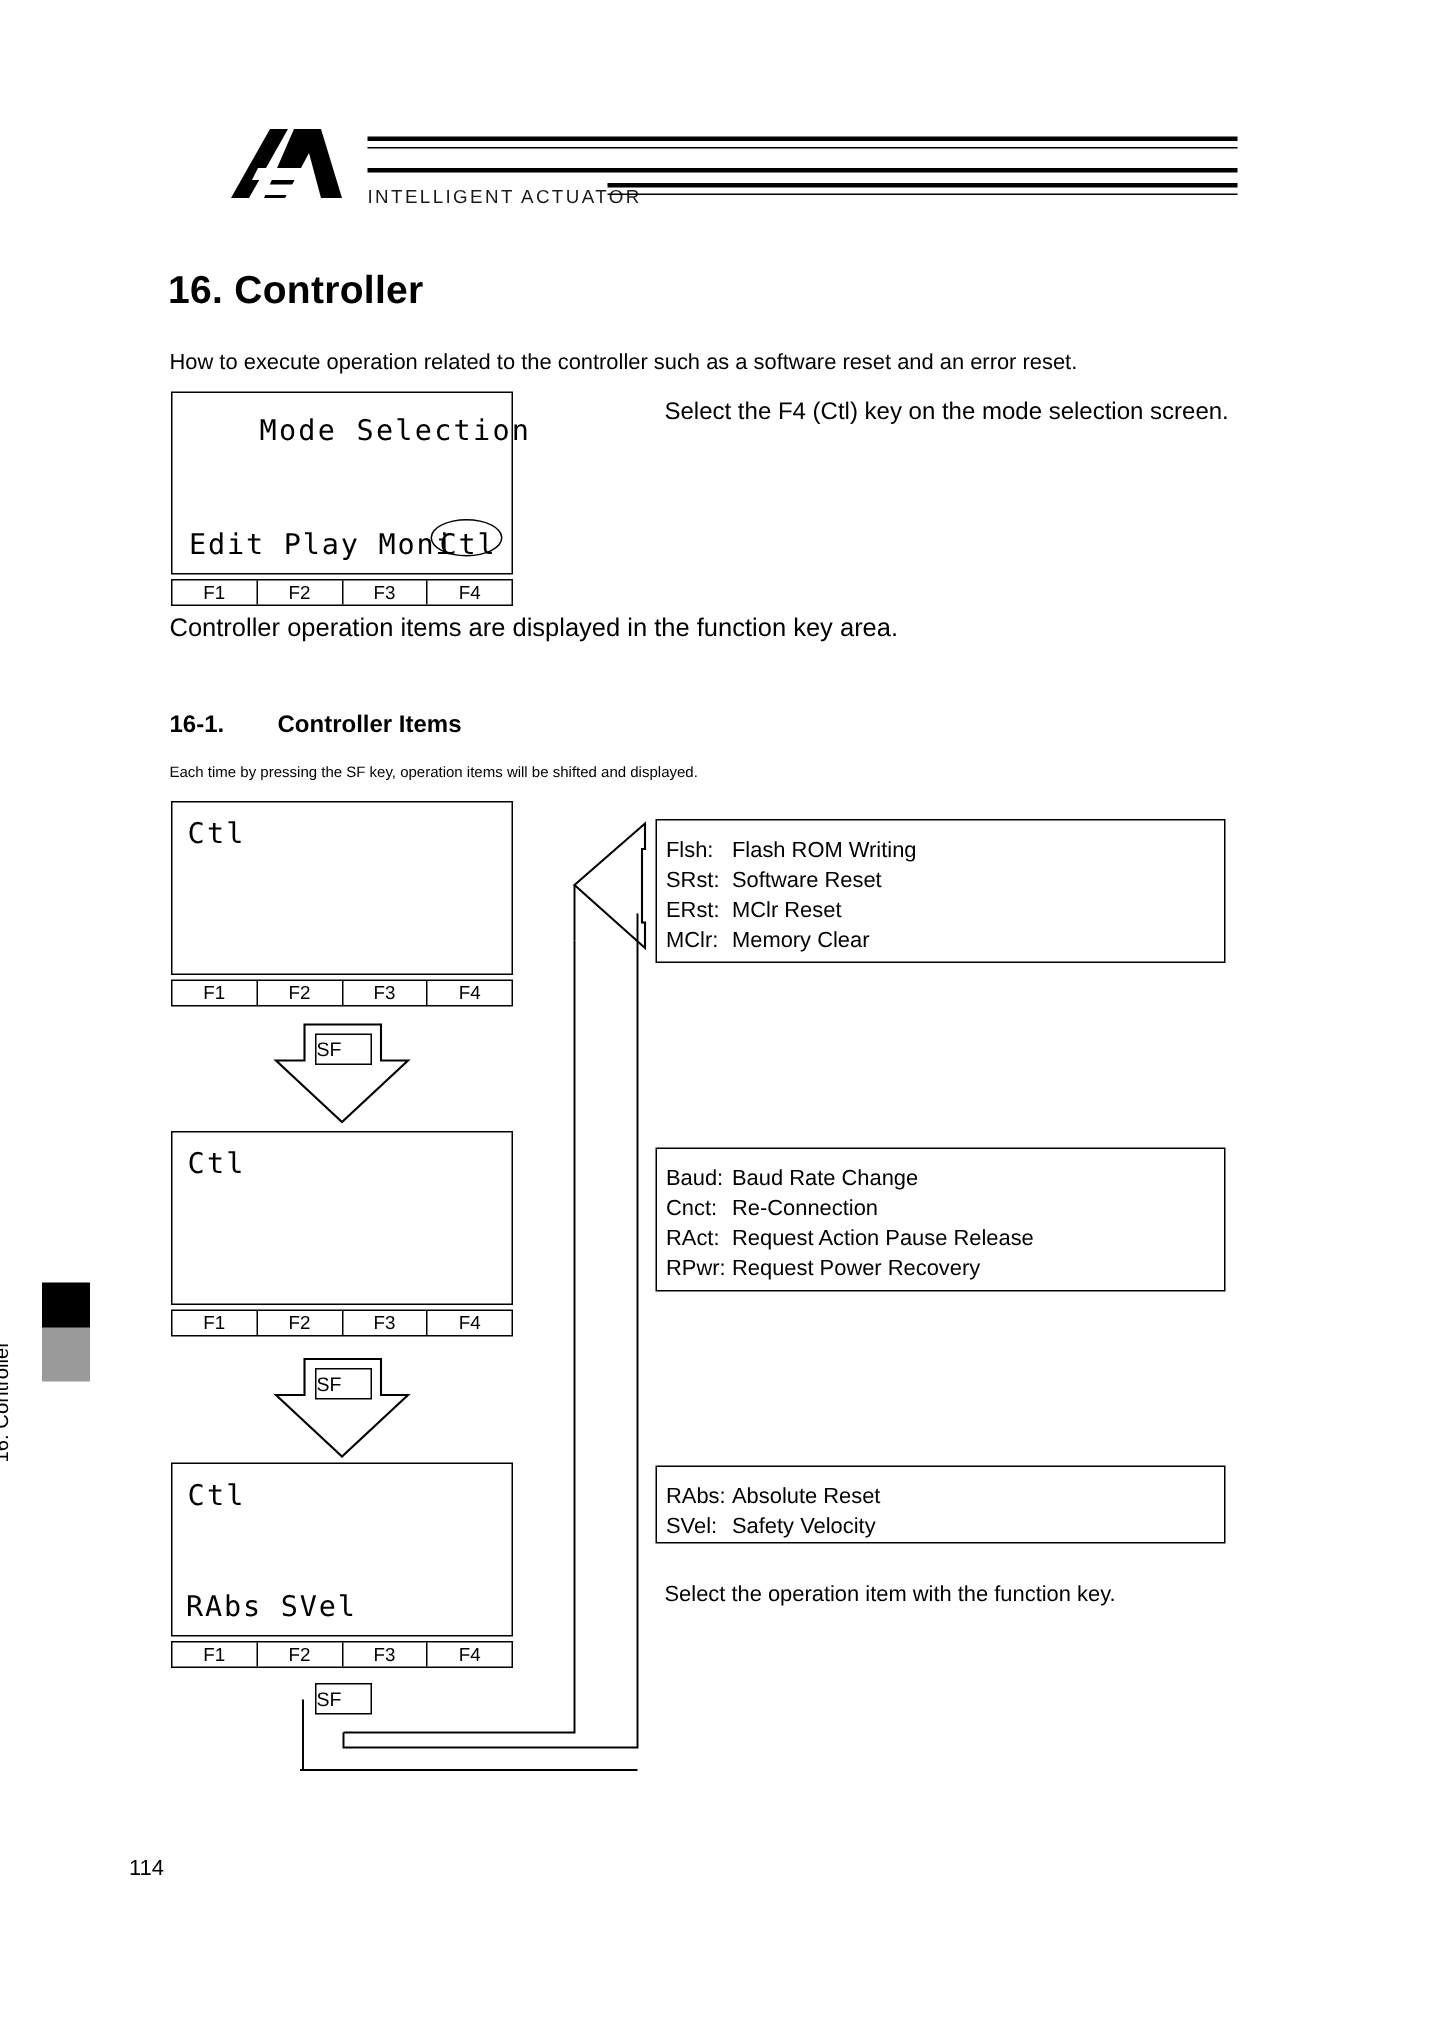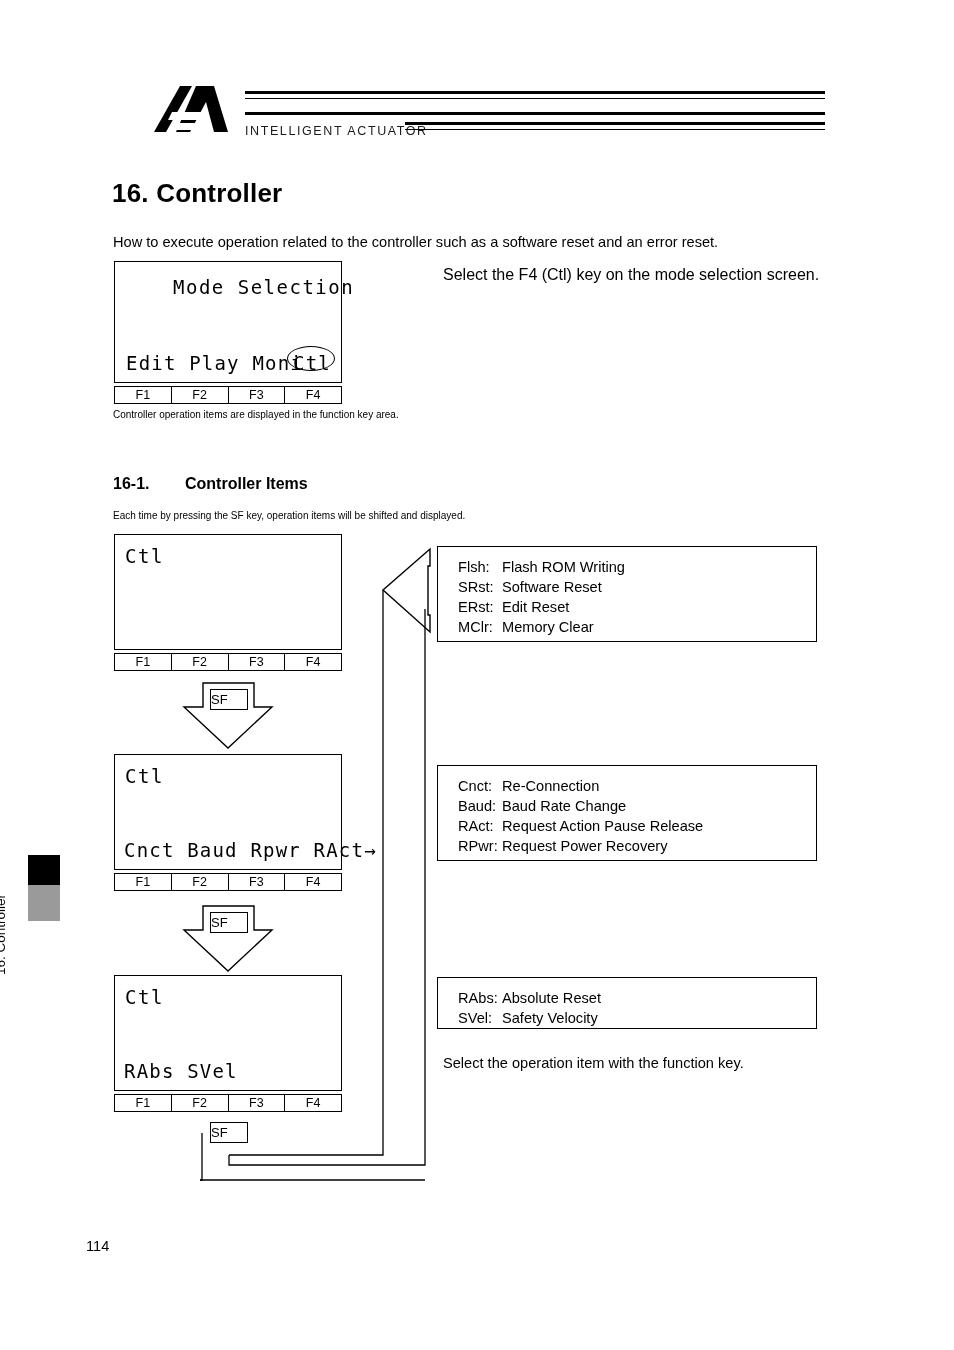--- a/index.html
+++ b/index.html
@@ -60,21 +60,21 @@
     left: 113px;
     top: 232px;
     width: 730px;
     font-size: 14.6px;
     line-height: 20px;
   }
   .after-screen {
     position: absolute;
     left: 113px;
     top: 409px;
-    font-size: 10px;
+    font-size: 17px;
   }
   .h2 {
     position: absolute;
     left: 113px;
     top: 475px;
     font-size: 16px;
     font-weight: bold;
   }
   .h2 .num { display: inline-block; width: 72px; }
   .sec-intro {
@@ -172,21 +172,21 @@
     font-family: "Liberation Sans", sans-serif;
   }
   .fkeys .fk:last-child { border-right: none; }
 
   
   .descbox {
     position: absolute;
     border: 1.6px solid #000;
     box-sizing: border-box;
     background: #fff;
-    padding: 10px 0 10px 20px;
+    padding: 10px 0 10px 6px;
     font-size: 14.6px;
     line-height: 20px;
   }
   .descbox .row { white-space: nowrap; }
   .descbox .lbl { display: inline-block; width: 44px; }
 
   
   .sfkey {
     position: absolute;
     border: 1.3px solid #000;
@@ -271,21 +271,20 @@
 </div>
 <div class="fkeys" style="left:114px; top:653px; width:228px; height:18px;">
   <div class="fk">F1</div>
   <div class="fk">F2</div>
   <div class="fk">F3</div>
   <div class="fk">F4</div>
 </div>
 
 <div class="lcd" style="left:114px; top:754px; width:228px; height:116px;">
   <div class="lcd-title" style="left:10px; top:10px;">Ctl</div>
-  <div class="lcd-bottom" style="left:9px;">Cnct  Baud  Rpwr RAct→</div>
 </div>
 <div class="fkeys" style="left:114px; top:873px; width:228px; height:18px;">
   <div class="fk">F1</div>
   <div class="fk">F2</div>
   <div class="fk">F3</div>
   <div class="fk">F4</div>
 </div>
 
 <div class="lcd" style="left:114px; top:975px; width:228px; height:116px;">
   <div class="lcd-title" style="left:10px; top:10px;">Ctl</div>
@@ -294,27 +293,27 @@
 <div class="fkeys" style="left:114px; top:1094px; width:228px; height:18px;">
   <div class="fk">F1</div>
   <div class="fk">F2</div>
   <div class="fk">F3</div>
   <div class="fk">F4</div>
 </div>
 
 <div class="descbox" style="left:437px; top:546px; width:380px; height:96px;">
   <div class="row"><span class="lbl">Flsh:</span><span>Flash ROM Writing</span></div>
   <div class="row"><span class="lbl">SRst:</span><span>Software Reset</span></div>
-  <div class="row"><span class="lbl">ERst:</span><span>Edit Reset</span></div>
+  <div class="row"><span class="lbl">ERst:</span><span>MClr Reset</span></div>
   <div class="row"><span class="lbl">MClr:</span><span>Memory Clear</span></div>
 </div>
 
 <div class="descbox" style="left:437px; top:765px; width:380px; height:96px;">
+  <div class="row"><span class="lbl">Baud:</span><span>Baud Rate Change</span></div>
   <div class="row"><span class="lbl">Cnct:</span><span>Re-Connection</span></div>
-  <div class="row"><span class="lbl">Baud:</span><span>Baud Rate Change</span></div>
   <div class="row"><span class="lbl">RAct:</span><span>Request Action Pause Release</span></div>
   <div class="row"><span class="lbl">RPwr:</span><span>Request Power Recovery</span></div>
 </div>
 
 <div class="descbox" style="left:437px; top:977px; width:380px; height:52px;">
   <div class="row"><span class="lbl">RAbs:</span><span>Absolute Reset</span></div>
   <div class="row"><span class="lbl">SVel:</span><span>Safety Velocity</span></div>
 </div>
 
 <div class="sfkey" style="left:210px; top:689px;">SF</div>

